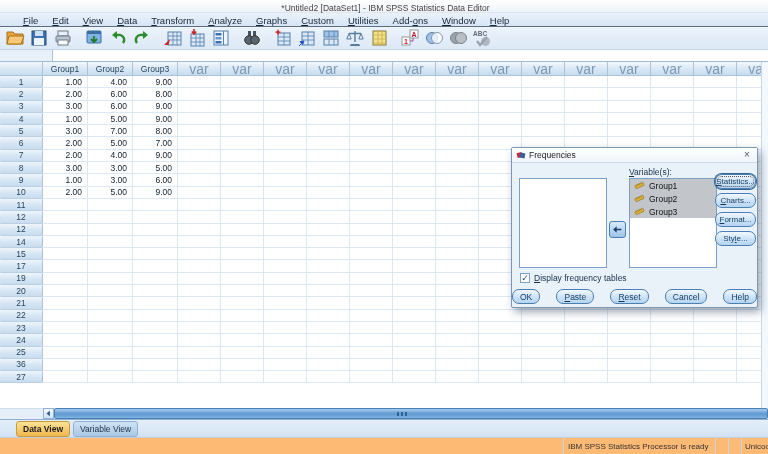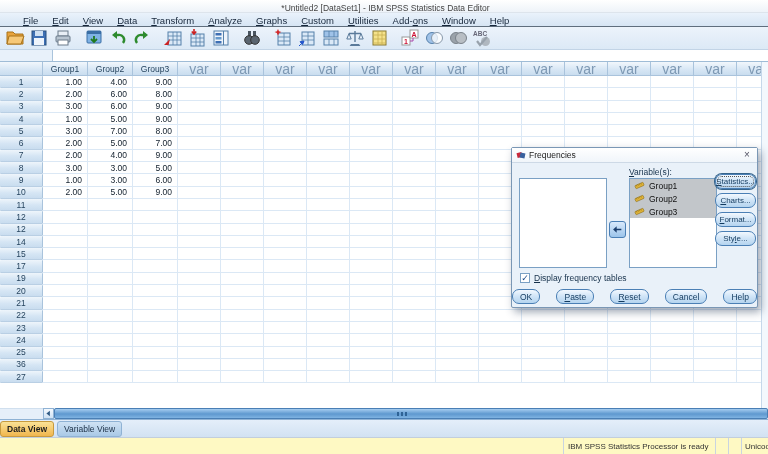--- a/index.html
+++ b/index.html
@@ -49,26 +49,26 @@
   .hscrollrow{position:absolute;top:408px;left:0;right:0;height:11px;background:#e2edf8;display:flex;align-items:stretch;}
   .hsc-left{width:43px;background:#e6eff9;border-top:1px solid #d0dfee;}
   .hsc-btn{width:11px;background:linear-gradient(#f4f9fe,#cfe2f4);border:1px solid #8fb2d4;
            display:flex;align-items:center;justify-content:center;}
   .hsc-thumb{flex:1;background:linear-gradient(#a6cdf0,#5e98cf 55%,#7fb3e2);border:1px solid #4a7fb5;
              border-radius:2px;position:relative;}
   .hsc-grip{position:absolute;left:48%;top:3px;width:10px;height:4px;
             background:repeating-linear-gradient(90deg,#2f6396 0 2px,transparent 2px 4px);}
   
   .tabbar{position:absolute;top:419px;left:0;right:0;height:18px;background:linear-gradient(#e4eefa,#d2e2f2);
-          border-top:1px solid #8fb2d4;display:flex;align-items:center;gap:3px;padding-left:0;}
+          border-top:1px solid #8fb2d4;display:flex;align-items:center;gap:3px;padding-left:16px;}
   .tab{font-size:8.5px;padding:2px 6px;border-radius:3px;border:1px solid #8fb2d4;cursor:default;}
   .tab.active{background:linear-gradient(#fbe296,#f0b64e);border-color:#c79a3e;font-weight:bold;color:#1e1e1e;}
   .tab.inactive{background:linear-gradient(#cfe2f4,#a9c9e6);color:#20344a;}
   
-  .statusbar{position:absolute;top:437px;left:0;right:0;height:17px;background:#fef9c3;border-top:1px solid #c2cedc;
+  .statusbar{position:absolute;top:437px;left:0;right:0;height:17px;background:#fdba74;border-top:1px solid #c2cedc;
              display:flex;align-items:stretch;font-size:8px;color:#333;}
   .seg{border-left:1px solid #c9d4e1;display:flex;align-items:center;}
   .seg-main{flex:1;border-left:none;}
   .seg-msg{width:152px;padding-left:4px;white-space:nowrap;overflow:hidden;}
   .seg-a,.seg-b{width:13px;}
   .seg-uni{width:27px;padding-left:3px;white-space:nowrap;overflow:hidden;}
   
   .dialog{position:absolute;left:511px;top:147px;width:247px;height:161px;background:#e9f1f9;
           border:1px solid #7a97b5;border-radius:2px;box-shadow:3px 4px 9px rgba(35,55,85,.45);z-index:5;}
   .dlg-title{height:15px;display:flex;align-items:center;gap:3px;padding:0 4px;

